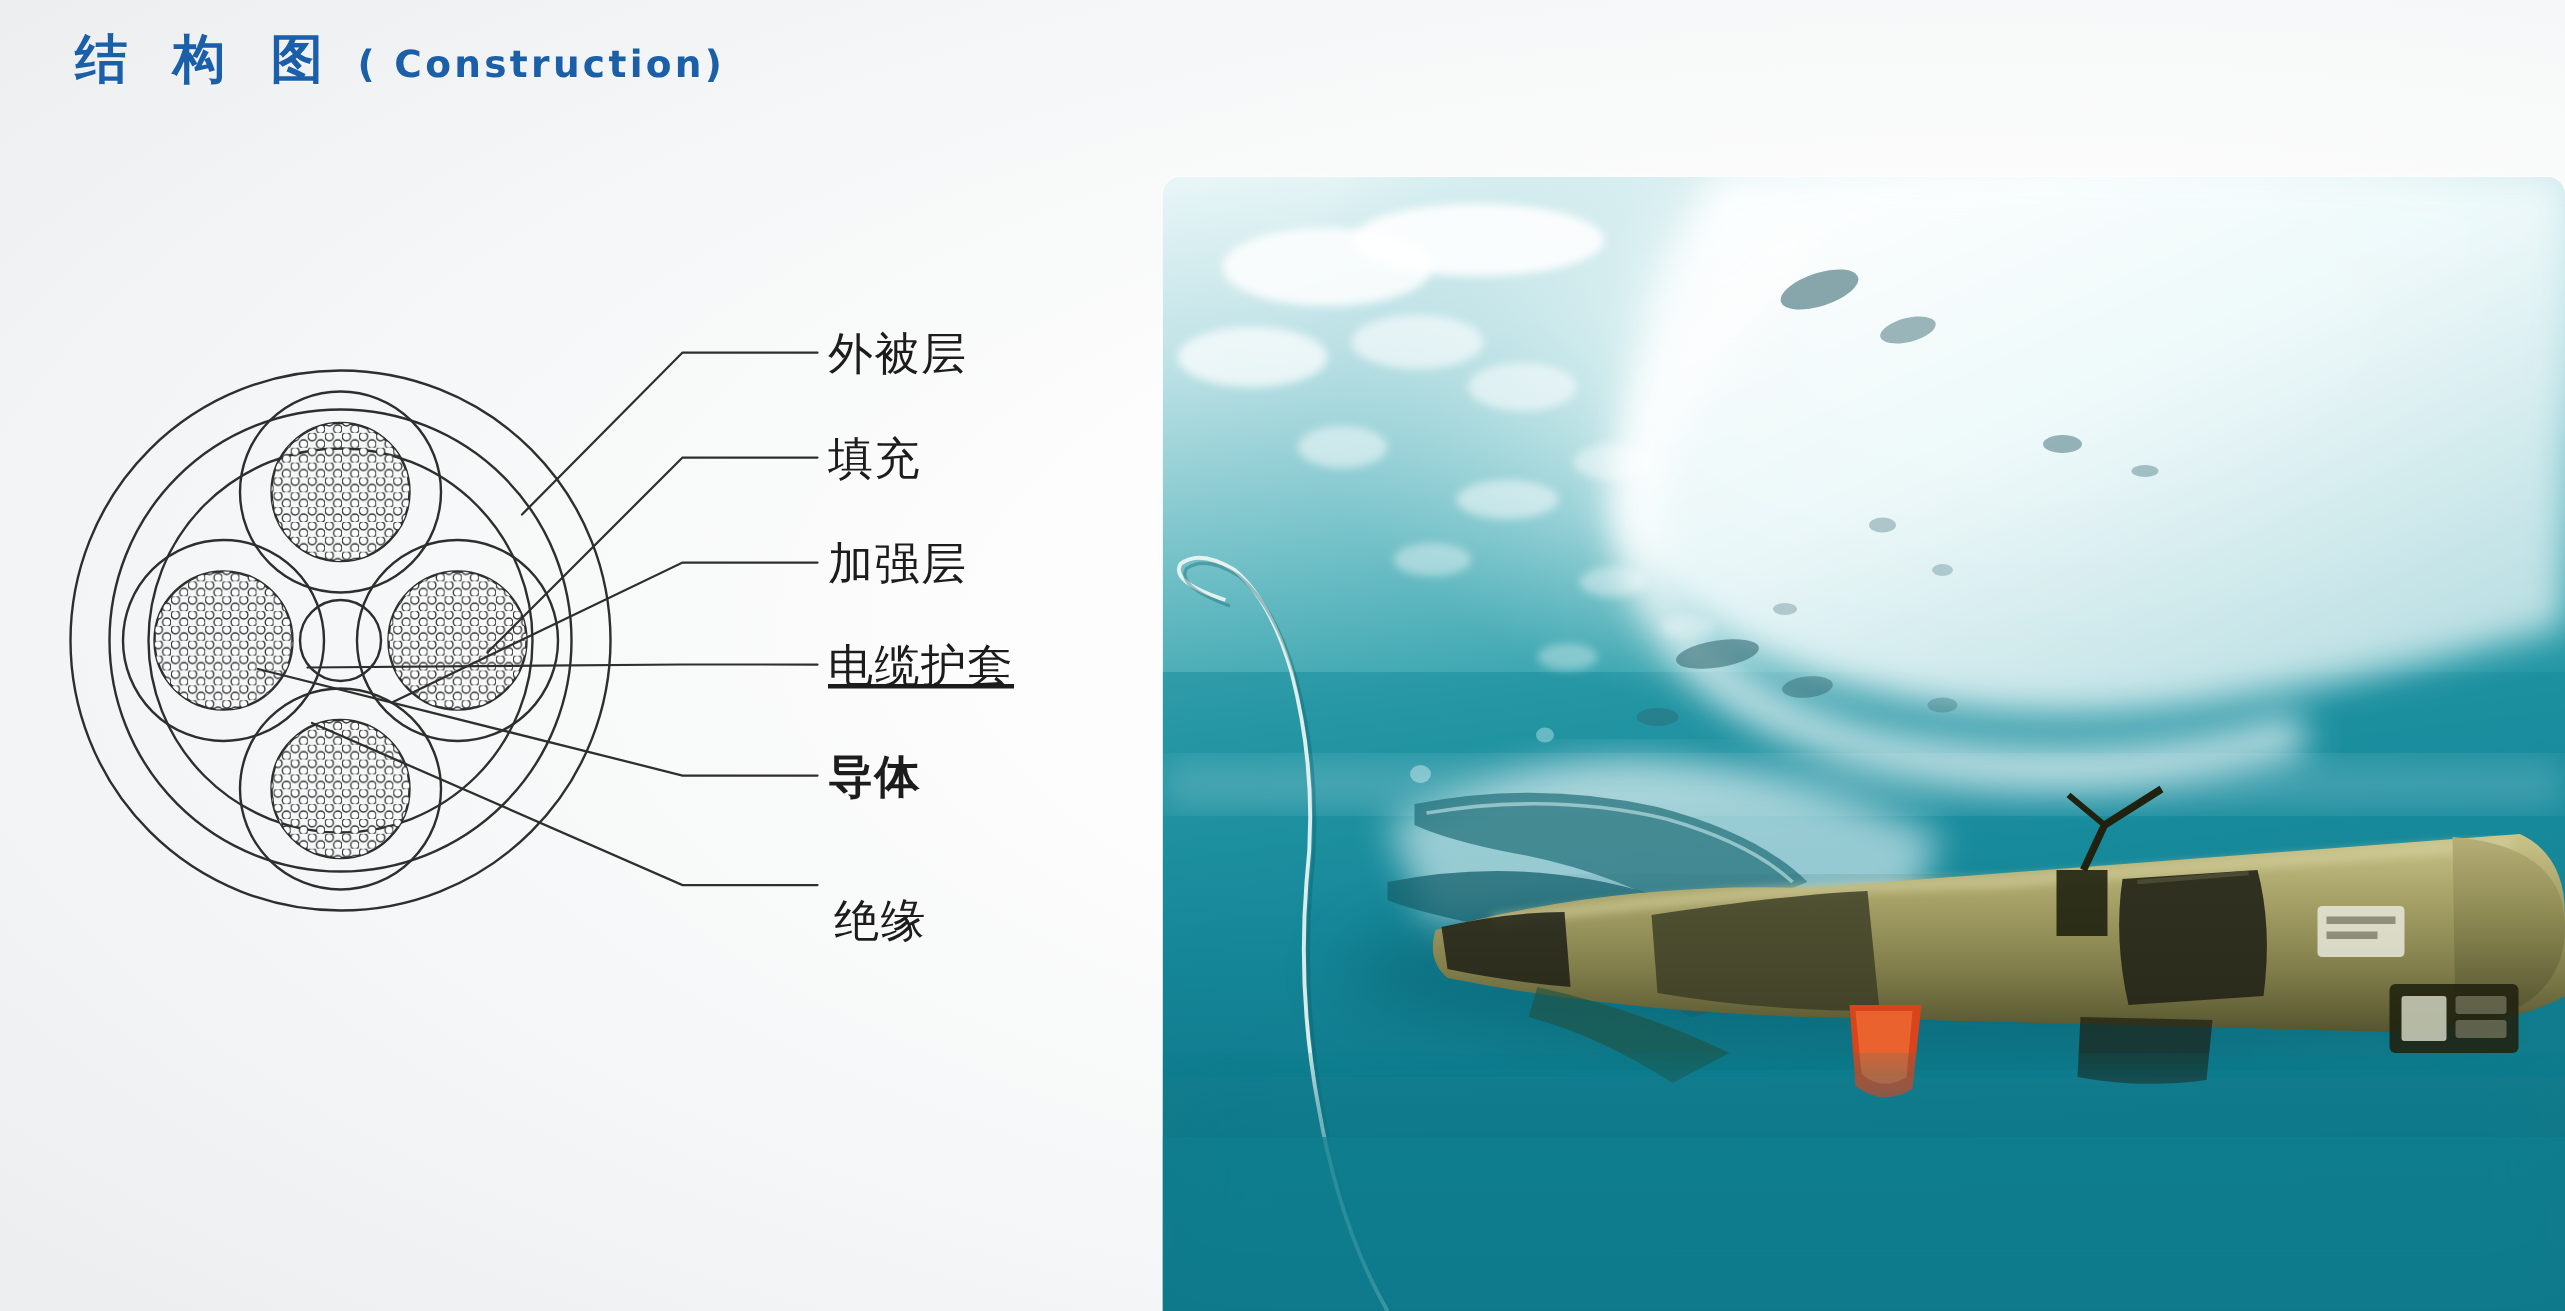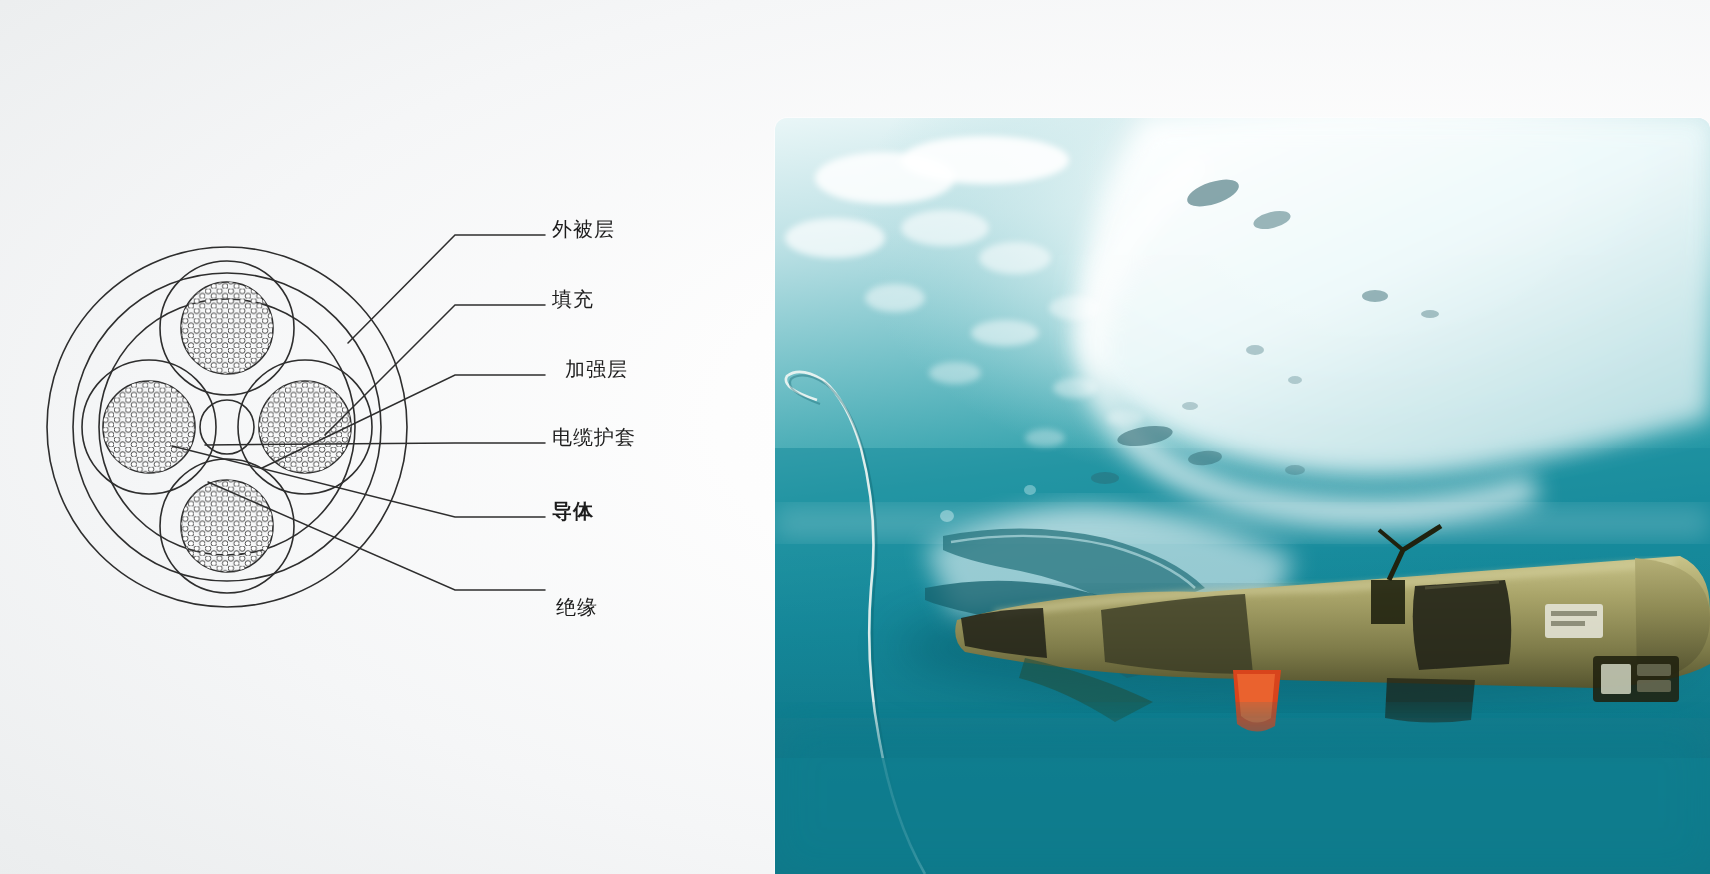--- a/index.html
+++ b/index.html
@@ -31,41 +31,45 @@
     letter-spacing:2.2px; margin-left:14px;
     font-family:"DejaVu Sans","Liberation Sans",sans-serif;
     text-shadow:0 1px 0 rgba(255,255,255,.7);
   }
   
   #diagram-wrap { position:absolute; left:0px; top:150px; width:720px; height:560px; }
   #diagram-svg { display:block; }
   
   .callout-label {
     position:absolute;
-    font-size:20px;
+    font-size:30px;
     color:#1c1c1c;
     font-family:"DejaVu Sans","Liberation Sans",sans-serif;
     white-space:nowrap;
     letter-spacing:1px;
   }
   
   #photo {
     position:absolute;
     left:775px; top:118px; width:935px; height:756px;
     border-radius:12px 12px 0 0;
     overflow:hidden;
     box-shadow:0 0 0 1px rgba(255,255,255,.5);
   }
   #photo-svg { display:block; }
 </style>
 </head>
 <body>
 
 <div id="page">
 
+  <div id="title-block">
+    <span id="title-cn">结 构 图</span>
+    <span id="title-en">( Construction)</span>
+  </div>
 
   <div id="diagram-wrap">
     <svg id="diagram-svg" width="720" height="560" viewBox="0 0 720 560">
       <defs>
 
         <pattern id="strand" x="0" y="0" width="11.4" height="9.9" patternUnits="userSpaceOnUse">
           <circle cx="2.9" cy="2.5" r="2.75" fill="#ffffff" stroke="#333" stroke-width="0.9"></circle>
           <circle cx="8.6" cy="7.4" r="2.75" fill="#ffffff" stroke="#333" stroke-width="0.9"></circle>
         </pattern>
         <clipPath id="clipA">
@@ -119,22 +123,22 @@
         <path d="M 205 295 L 455 293 L 545 293"></path>
 
         <path d="M 172 296 L 455 367 L 545 367"></path>
 
         <path d="M 208 332 L 455 440 L 545 440"></path>
       </g>
     </svg>
 
     <div class="callout-label" style="left:552px; top:66px;">外被层</div>
     <div class="callout-label" style="left:552px; top:136px;">填充</div>
-    <div class="callout-label" style="left:552px; top:206px;margin-left:13px;">加强层</div>
-    <div class="callout-label" style="left:552px; top:274px;">电缆护套</div>
+    <div class="callout-label" style="left:552px; top:206px;">加强层</div>
+    <div class="callout-label" style="left:552px; top:274px;text-decoration:underline;">电缆护套</div>
     <div class="callout-label" style="left:552px; top:348px;font-weight:bold;">导体</div>
     <div class="callout-label" style="left:556px; top:444px;">绝缘</div>
   </div>
 
   <div id="photo">
     <svg id="photo-svg" width="935" height="756" viewBox="0 0 935 756">
       <defs>
         <linearGradient id="waterGrad" x1="0" y1="0" x2="0.15" y2="1">
           <stop offset="0%" stop-color="#e9f6f7"></stop>
           <stop offset="16%" stop-color="#bfe2e6"></stop>

